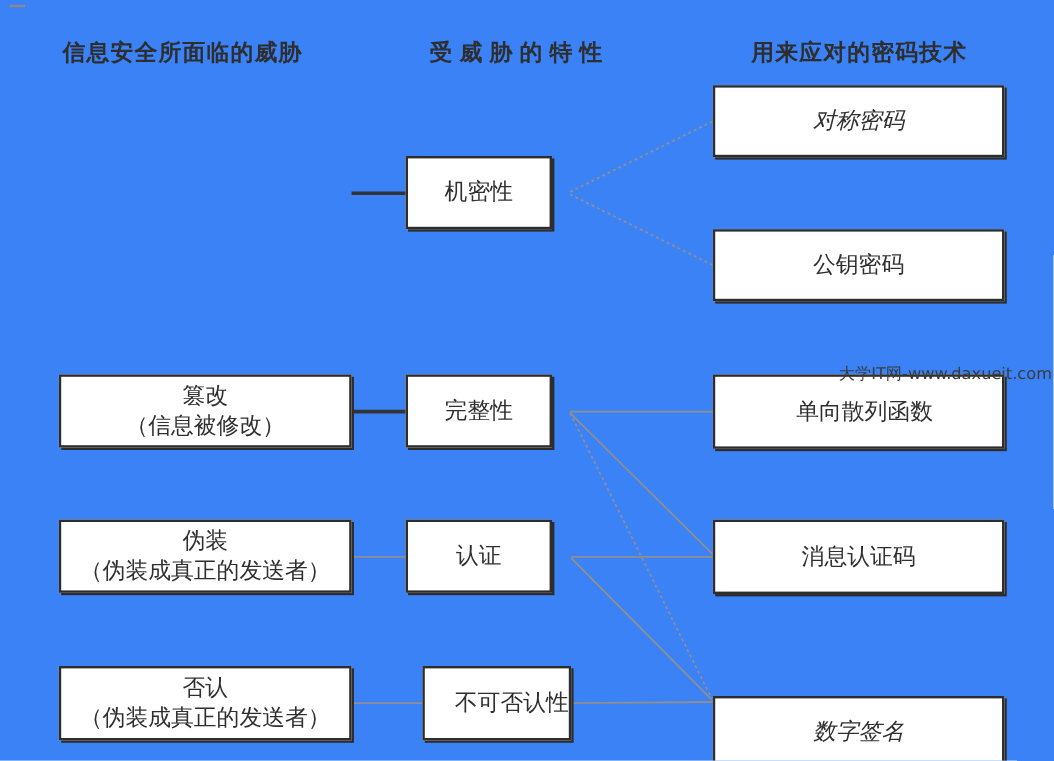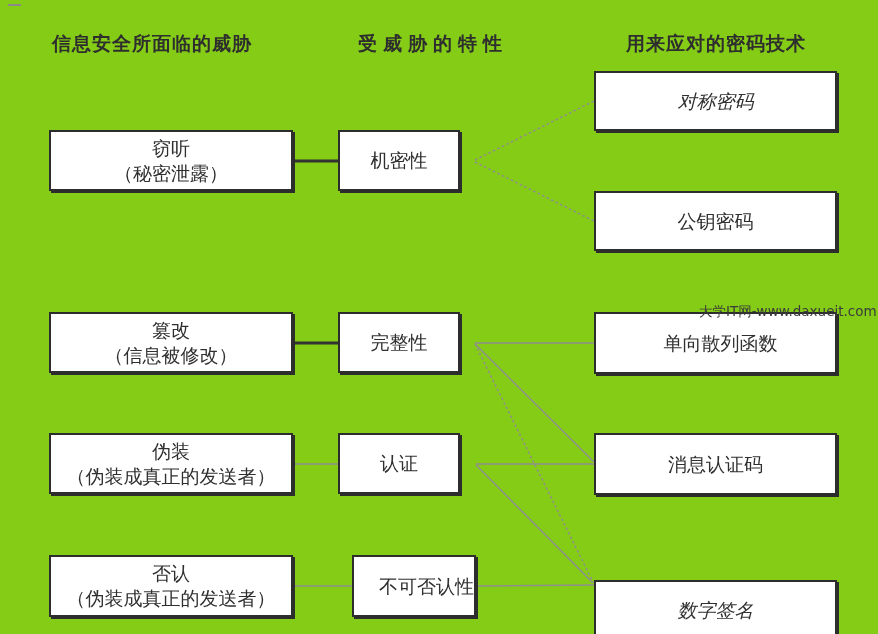--- a/index.html
+++ b/index.html
@@ -1,17 +1,17 @@
 <!DOCTYPE html>
 <html><head>
 <meta charset="utf-8">
 <style>
   html,body{margin:0;padding:0;background:#fff;}
   .stage{
-    position:relative;width:878px;height:634px;background:#84cc16;
+    position:relative;width:878px;height:634px;background:#3b82f6;
     font-family:"DejaVu Sans","Liberation Sans",sans-serif;
     color:#2f2f2f;overflow:hidden;
   }
   svg.lines{position:absolute;left:0;top:0;z-index:1;}
   .hdr{
     position:absolute;z-index:2;font-size:19px;font-weight:bold;
     color:#2e2e2e;white-space:nowrap;letter-spacing:1px;
   }
   .hdr.h1{left:52px;top:31px;}
   .hdr.h2{left:358px;top:31px;letter-spacing:6px;text-align:right;}
@@ -70,24 +70,20 @@
     <line x1="475" y1="344" x2="594" y2="462" stroke="#8f8f8f" stroke-width="1.5"></line>
     <line x1="476" y1="465" x2="593" y2="583" stroke="#8f8f8f" stroke-width="1.5"></line>
   </svg>
 
   <div class="corner-dash"></div>
 
   <div class="hdr h1">信息安全所面临的威胁</div>
   <div class="hdr h2">受威胁的特性</div>
   <div class="hdr h3">用来应对的密码技术</div>
 
-  <div class="box col-left r1">
-    <div>窃听</div>
-    <div class="sub">（秘密泄露）</div>
-  </div>
   <div class="box col-left r2">
     <div>篡改</div>
     <div class="sub">（信息被修改）</div>
   </div>
   <div class="box col-left r3">
     <div>伪装</div>
     <div class="sub">（伪装成真正的发送者）</div>
   </div>
   <div class="box col-left r4">
     <div>否认</div>

